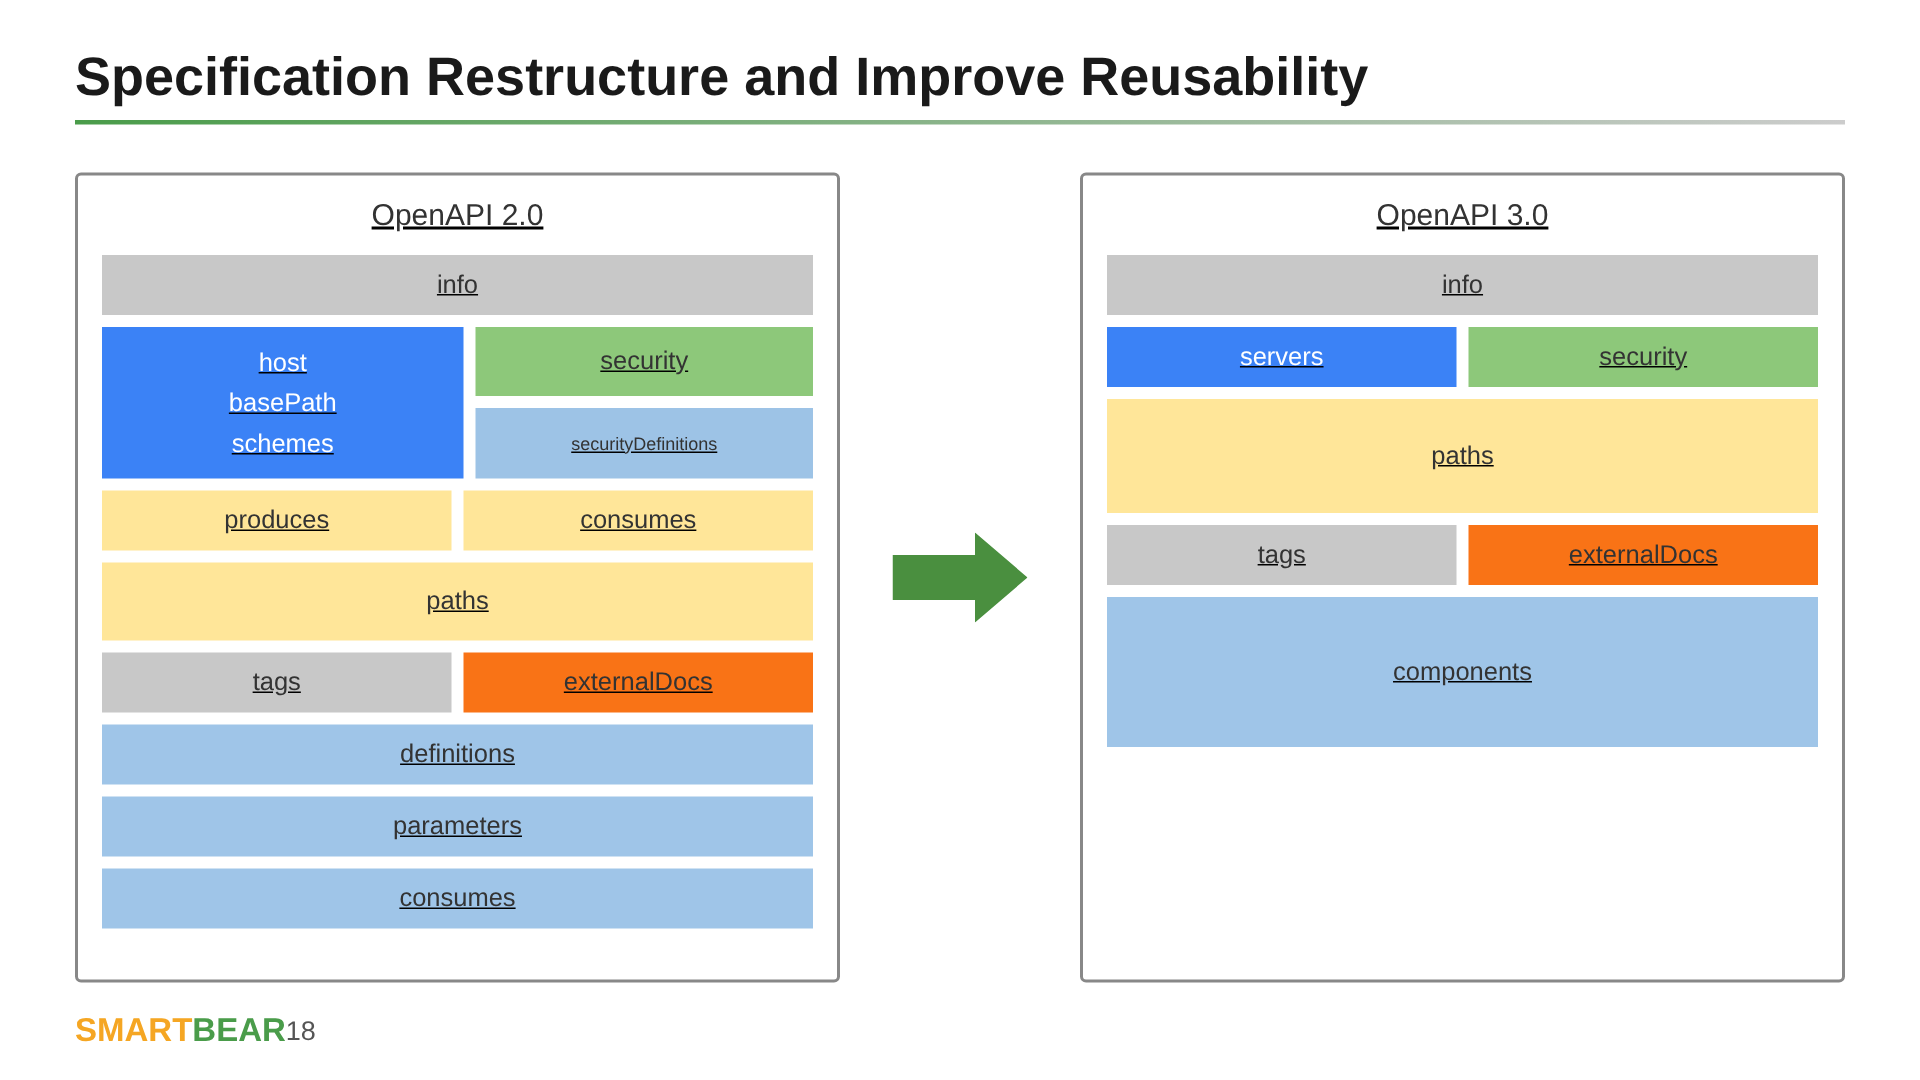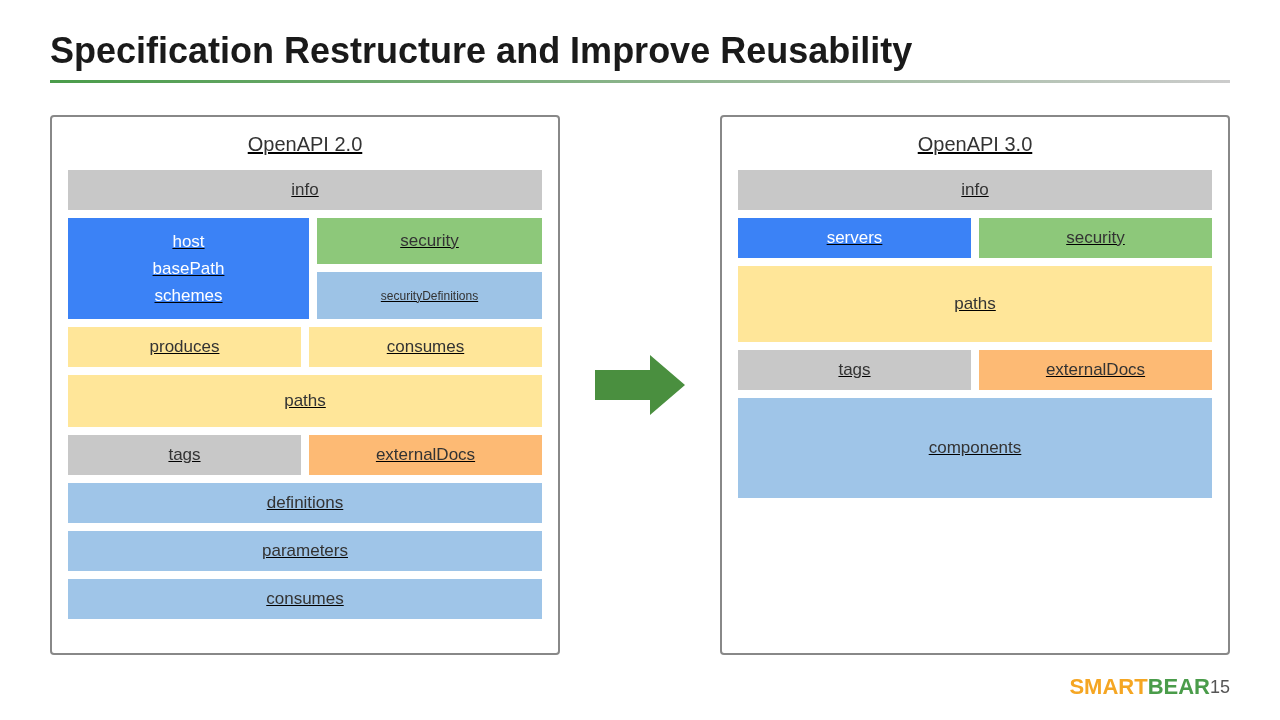--- a/index.html
+++ b/index.html
@@ -91,26 +91,26 @@
 
     .cell-full { flex: 1; }
     .cell-half { flex: 1; }
 
     
     .gray-light { background: #c8c8c8; }
     .gray-dark { background: #3b82f6; color: #fff; }
     .green { background: #8dc87a; text-align: center; }
     .blue-light { background: #9dc3e6; }
     .yellow { background: #ffe699; }
-    .salmon { background: #fdba74; }
+    .salmon { background: #f97316; }
     .blue-med { background: #9fc5e8; }
 
     .footer {
       display: flex;
-      justify-content: flex-end;
+      justify-content: flex-start;
       align-items: center;
       margin-top: 8px;
     }
 
     .logo {
       font-size: 22px;
       font-weight: 900;
     }
 
     .logo-smart { color: #f5a623; }
@@ -203,15 +203,15 @@
         <div class="cell cell-full blue-med" style="padding:40px 8px;">components</div>
       </div>
     </div>
 
   </div>
 
   <div class="footer">
     <div class="logo">
       <span class="logo-smart">SMART</span><span class="logo-bear">BEAR</span>
     </div>
-    <div class="page-num">15</div>
+    <div class="page-num">18</div>
   </div>
 </div>
 
 </body></html>

